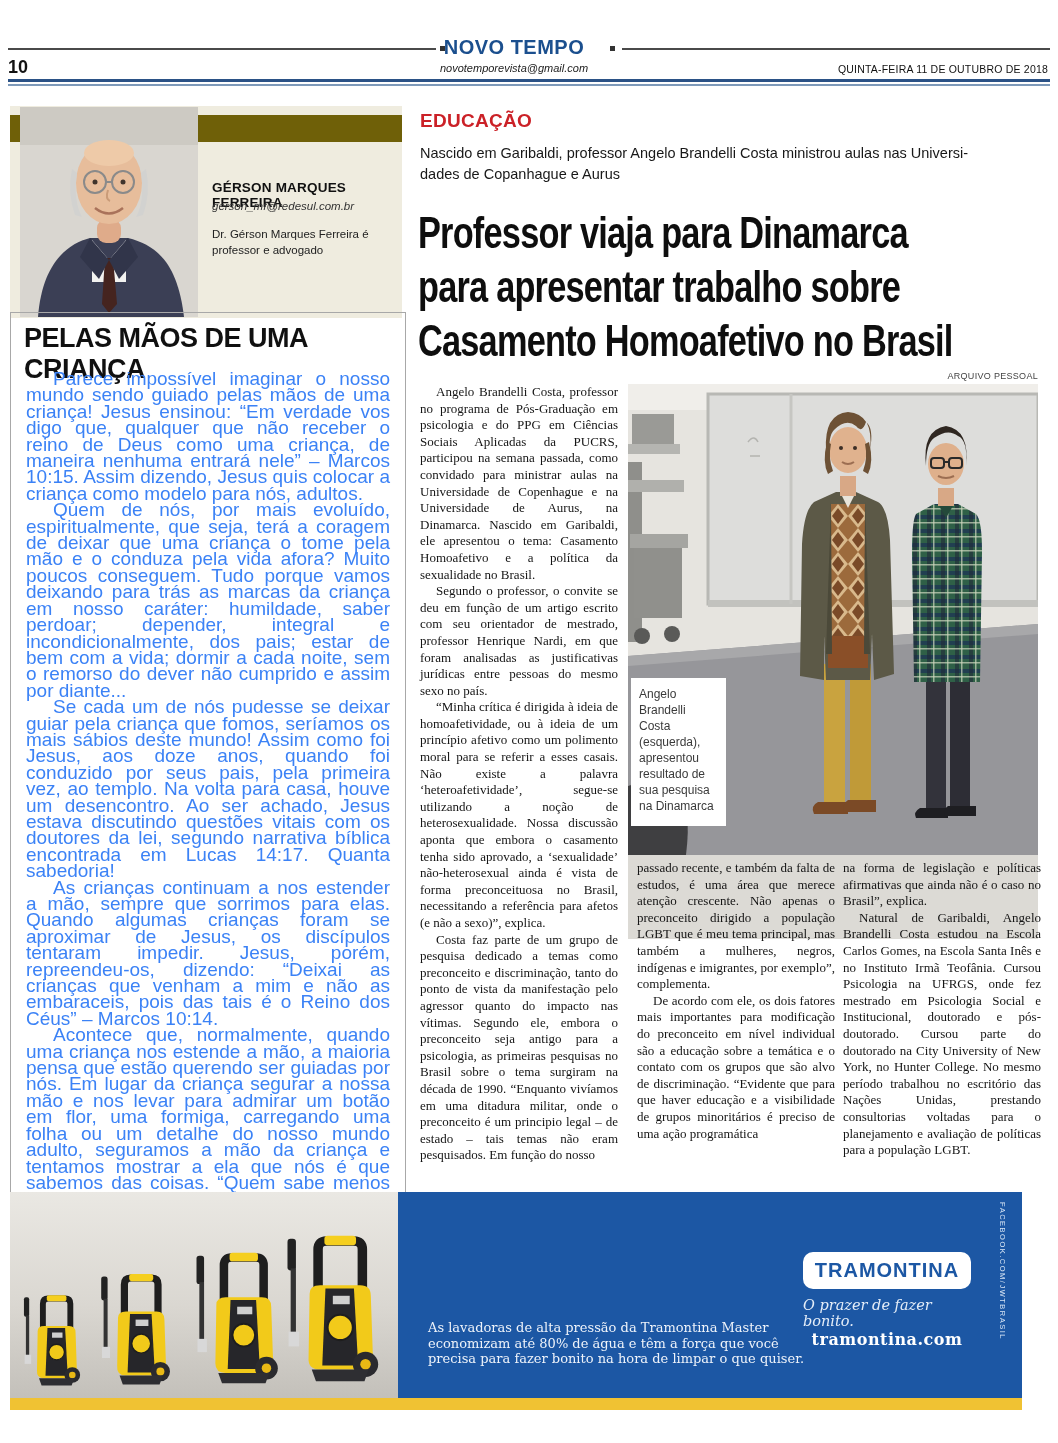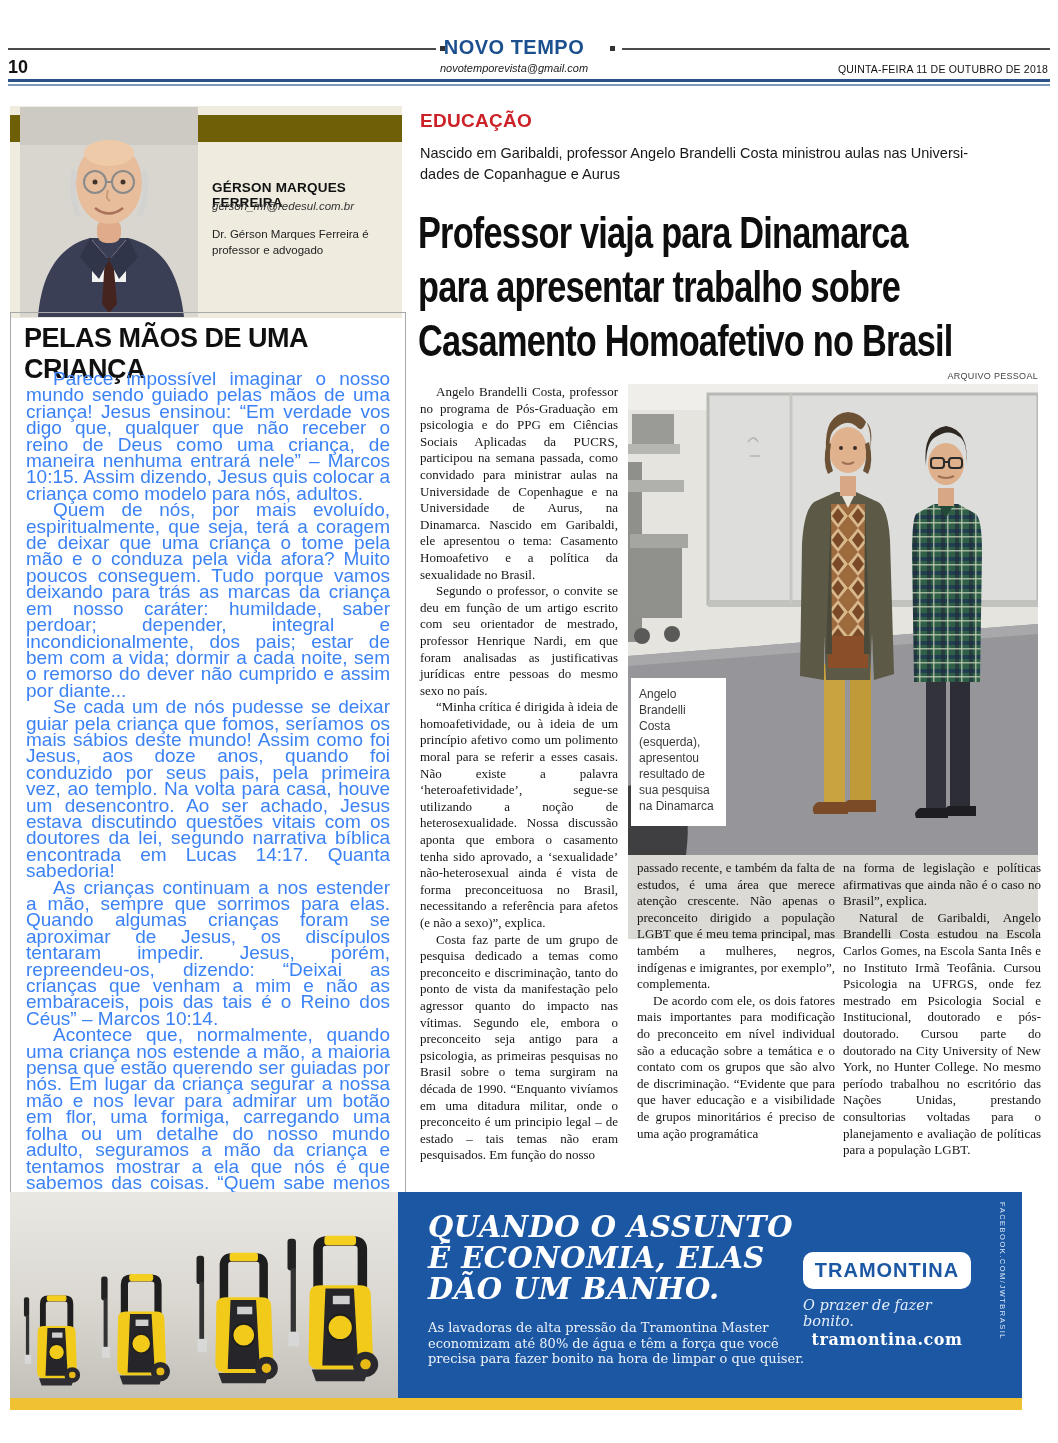--- a/index.html
+++ b/index.html
@@ -247,25 +247,20 @@
             <path d="M32 132 L86 132 L82 143 L36 143 Z" fill="#2e2e32"></path>
           </symbol>
         </defs>
         <use href="#washer" x="8" y="100" width="72" height="98"></use>
         <use href="#washer" x="84" y="78" width="88" height="120"></use>
         <use href="#washer" x="178" y="56" width="104" height="142"></use>
         <use href="#washer" x="268" y="37" width="116" height="161"></use>
       </svg>
     </div>
     <div class="ad-blue">
-      <div class="ad-head">
-        <div>QUANDO O ASSUNTO</div>
-        <div>É ECONOMIA, ELAS</div>
-        <div>DÃO UM BANHO.</div>
-      </div>
       <div class="ad-body">As lavadoras de alta pressão da Tramontina Master economizam até 80% de água e têm a força que você precisa para fazer bonito na hora de limpar o que quiser.</div>
       <div class="brand-box">TRAMONTINA</div>
       <div class="slogan">O prazer de fazer bonito.</div>
       <div class="ad-url">tramontina.com</div>
       <div class="ad-fb">FACEBOOK.COM/JWTBRASIL</div>
     </div>
   </div>
   <div class="ad-yellow"></div>
 
 </div>

